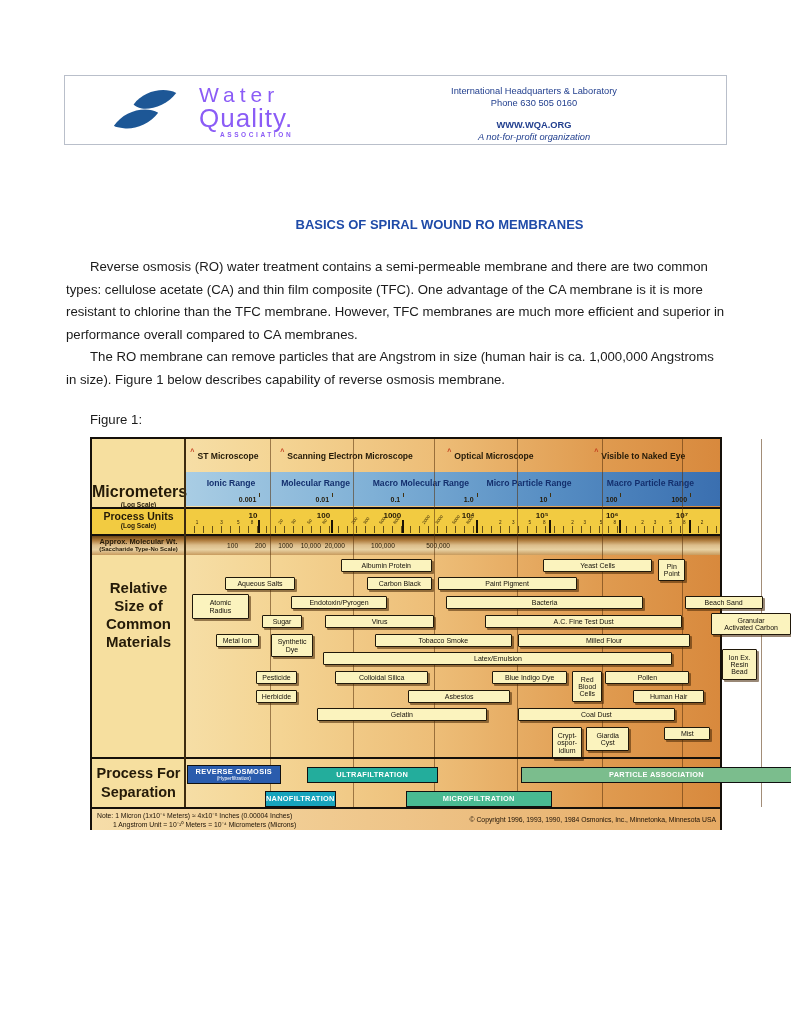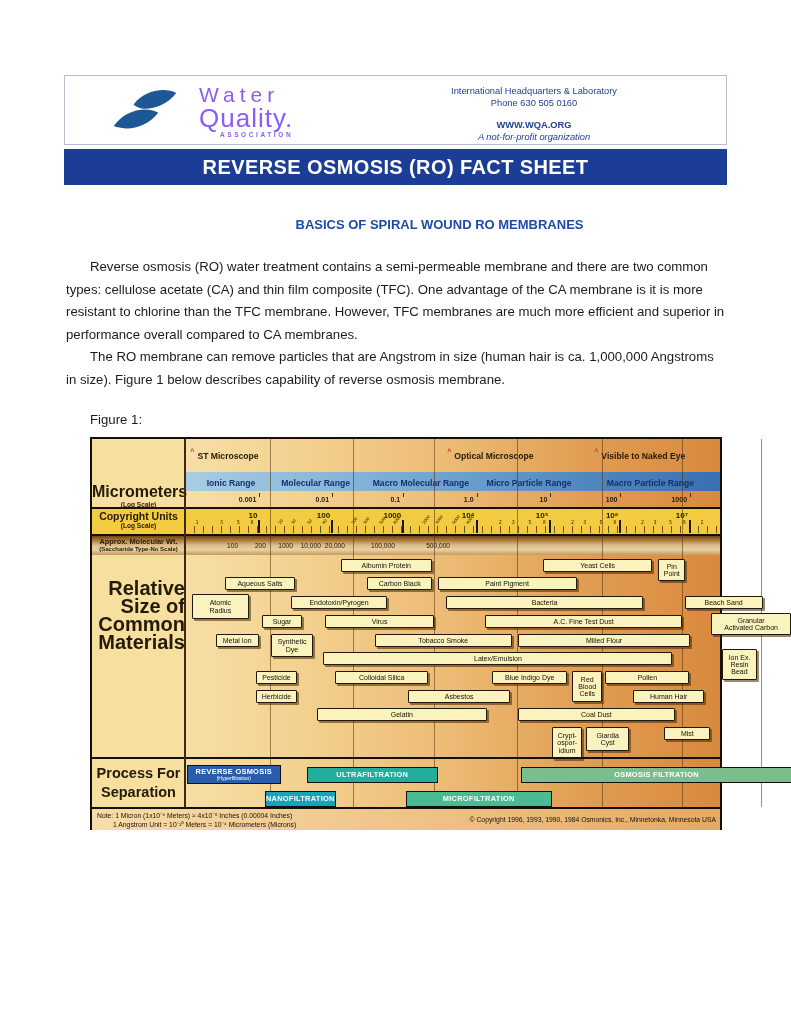--- a/index.html
+++ b/index.html
@@ -31,21 +31,21 @@
     background:linear-gradient(90deg,#f8e8b8 0%,#f4d493 30%,#edbd77 55%,#e09c51 80%,#d8893d 100%);}
   .fig-leftcol{position:absolute;left:0;top:0;width:93px;height:368px;background:#f6df9f;z-index:1;}
   .fig-divider{position:absolute;left:92px;top:0;width:2px;height:368px;background:#3d2b10;z-index:6;}
   .plot{position:absolute;left:93px;top:0;width:610px;height:393px;}
 
   
   .band-micro{position:absolute;left:93px;right:0;top:0;height:33px;z-index:2;}
   .scope-item{position:absolute;top:0;height:33px;display:flex;align-items:center;gap:3px;white-space:nowrap;}
   .scope-marker{color:#c23a1a;font-size:7px;font-weight:700;transform:translateY(-4px);}
   .scope-label{font-weight:700;font-size:8.6px;color:#241a08;}
-  .band-blue{position:absolute;left:93px;right:0;top:33px;height:19px;z-index:2;
+  .band-blue{position:absolute;left:93px;right:0;top:33px;height:34px;z-index:2;
     background:linear-gradient(90deg,#a9cde4 0%,#7fb0d6 35%,#558cc2 70%,#3a6fb0 100%);}
   .range-label{position:absolute;top:0;height:21px;display:flex;align-items:center;transform:translateX(-50%);
     font-weight:700;font-size:8.6px;color:#14306e;white-space:nowrap;}
   .band-um{position:absolute;left:93px;right:0;top:54px;height:14px;z-index:2;}
   .um-tick{position:absolute;top:0;}
   .um-tick .tick{position:absolute;left:0;top:0;width:1px;height:4px;background:#42310f;}
   .um-tick .lbl{position:absolute;right:3px;top:3px;font-size:7px;font-weight:700;color:#241a08;white-space:nowrap;}
 
   .band-ang{position:absolute;left:0;right:0;top:68px;height:29px;z-index:3;background:#f2cb41;border-top:2px solid #15100a;border-bottom:2px solid #15100a;box-sizing:border-box;}
   .ang-plot{position:absolute;left:93px;right:0;top:0;bottom:0;}
@@ -64,22 +64,22 @@
   
   .cell-um{position:absolute;left:0;top:44px;width:93px;text-align:center;z-index:4;color:#241a08;}
   .cell-um .t{font-weight:700;font-size:16px;}
   .cell-um .s{font-size:6.6px;font-weight:700;}
   .cell-ang{position:absolute;left:0;top:71px;width:93px;text-align:center;z-index:4;color:#241a08;}
   .cell-ang .t{font-weight:700;font-size:10.5px;}
   .cell-ang .s{font-size:6.6px;font-weight:700;}
   .cell-mw{position:absolute;left:0;top:98px;width:93px;text-align:center;z-index:4;color:#241a08;}
   .cell-mw .t{font-weight:700;font-size:7.4px;}
   .cell-mw .s{font-size:6px;font-weight:700;}
-  .cell-materials{position:absolute;left:0;top:140px;width:93px;text-align:right;z-index:4;color:#241a08;
-    font-weight:700;font-size:20px;line-height:18px;white-space:pre-line;}
+  .cell-materials{position:absolute;left:0;top:140px;width:93px;text-align:center;z-index:4;color:#241a08;
+    font-weight:700;font-size:15px;line-height:18px;white-space:pre-line;}
   .cell-process{position:absolute;left:0;top:325px;width:93px;text-align:center;z-index:4;color:#241a08;
     font-weight:700;font-size:14.5px;line-height:19px;white-space:pre-line;}
 
   
   .gridline{position:absolute;top:96px;height:272px;width:1px;background:rgba(85,48,10,0.55);z-index:4;}
 
   
   .mat-box{position:absolute;z-index:5;height:13px;background:#fbf3be;border:1px solid #20180a;border-radius:1px;
     box-shadow:2px 2px 0 rgba(70,38,5,0.55);display:flex;align-items:center;justify-content:center;box-sizing:border-box;}
   .mat-box span{font-size:7px;color:#14100a;text-align:center;white-space:pre-line;line-height:1.04;}
@@ -120,39 +120,40 @@
         <div class="logo-line3">ASSOCIATION</div>
       </span>
     </div>
     <div class="contact">
       <div>International Headquarters &amp; Laboratory</div>
       <div>Phone 630 505 0160</div>
       <div class="site">WWW.WQA.ORG</div>
       <div class="tagline">A not-for-profit organization</div>
     </div>
   </div>
-  <div class="banner">
-    <span>REVERSE OSMOSIS (RO) FACT SHEET</span>
-  </div>
 
   <div class="doc-heading">BASICS OF SPIRAL WOUND RO MEMBRANES</div>
   <div class="doc-text">
     <p>Reverse osmosis (RO) water treatment contains a semi-permeable membrane and there are two common types: cellulose acetate (CA) and thin film composite (TFC).  One advantage of the CA membrane is it is more resistant to chlorine than the TFC membrane. However, TFC membranes are much more efficient and superior in performance overall compared to CA membranes.</p>
     <p>The RO membrane can remove particles that are Angstrom in size (human hair is ca. 1,000,000 Angstroms in size). Figure 1 below describes capability of reverse osmosis membrane.</p>
   </div>
   <div class="figure-label">Figure 1:</div>
 
   <div class="figure">
     <div class="fig-leftcol"></div>
 
     <div class="band-micro">
 
     <div class="scope-item" style="left: 1%;">
           <span class="scope-marker">^</span>
           <span class="scope-label">ST Microscope</span>
+        </div>
+        <div class="scope-item" style="left: 17.8%;">
+          <span class="scope-marker">^</span>
+          <span class="scope-label">Scanning Electron Microscope</span>
         </div>
         <div class="scope-item" style="left: 49%;">
           <span class="scope-marker">^</span>
           <span class="scope-label">Optical Microscope</span>
         </div>
         <div class="scope-item" style="left: 76.5%;">
           <span class="scope-marker">^</span>
           <span class="scope-label">Visible to Naked Eye</span>
         </div>
       </div>
@@ -278,21 +279,21 @@
           <span class="mw-val" style="left: 37%;">100,000</span>
           <span class="mw-val" style="left: 47.3%;">500,000</span>
         </div>
     </div>
 
     <div class="cell-um">
       <div class="t">Micrometers</div>
       <div class="s">(Log Scale)</div>
     </div>
     <div class="cell-ang">
-      <div class="t">Copyright Units</div>
+      <div class="t">Process Units</div>
       <div class="s">(Log Scale)</div>
     </div>
     <div class="cell-mw">
       <div class="t">Approx. Molecular Wt.</div>
       <div class="s">(Saccharide Type-No Scale)</div>
     </div>
     <div class="cell-materials">Relative
 Size of
 Common
 Materials</div>
@@ -429,21 +430,21 @@
 
     <div class="proc-bar" style="left: 0.3%; width: 15.4%; top: 326px; height: 19px; background: rgb(42, 92, 173);">
           <span class="bar-main">REVERSE OSMOSIS</span>
           <span class="bar-sub">(Hyperfiltration)</span>
         </div>
         <div class="proc-bar" style="left: 20%; width: 21.4%; top: 328px; background: rgb(35, 173, 156);">
           <span class="bar-main">ULTRAFILTRATION</span>
 
         </div>
         <div class="proc-bar" style="left: 55.1%; width: 44.4%; top: 328px; background: rgb(123, 189, 141);">
-          <span class="bar-main">OSMOSIS FILTRATION</span>
+          <span class="bar-main">PARTICLE ASSOCIATION</span>
 
         </div>
         <div class="proc-bar" style="left: 13.1%; width: 11.6%; top: 352px; background: rgb(23, 163, 188);">
           <span class="bar-main">NANOFILTRATION</span>
 
         </div>
         <div class="proc-bar" style="left: 36.2%; width: 23.9%; top: 352px; background: rgb(73, 186, 146);">
           <span class="bar-main">MICROFILTRATION</span>
 
         </div>

